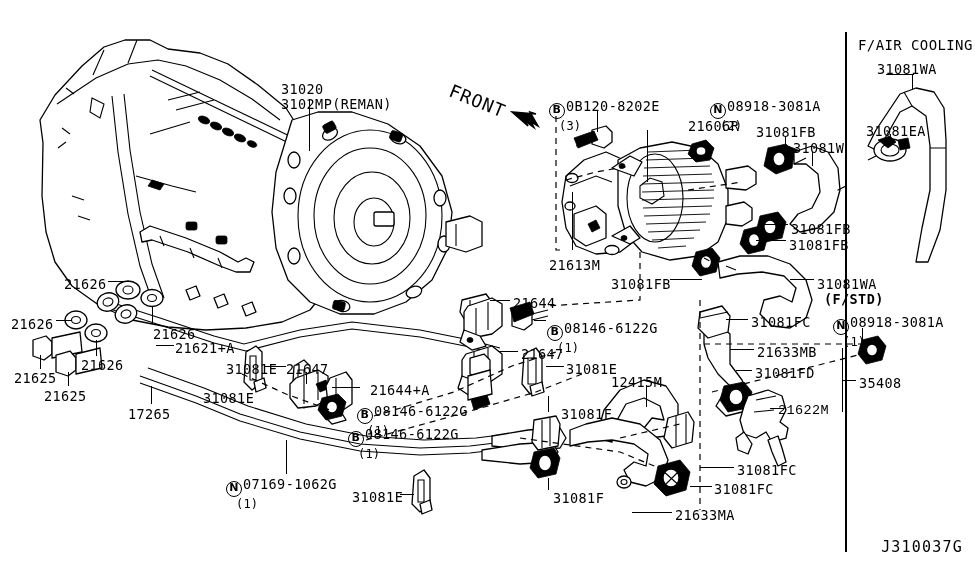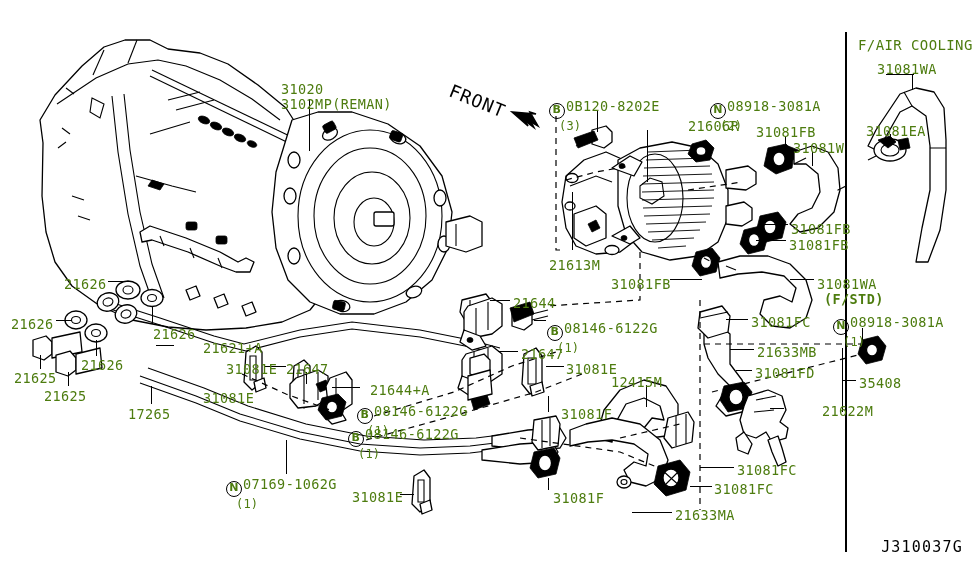--- a/index.html
+++ b/index.html
@@ -14,21 +14,21 @@
     height:566px;
     background:#fff;
     overflow:hidden;
   }
   
   .lbl{
     position:absolute;
     font-family:"DejaVu Sans Mono","Liberation Mono",monospace;
     font-size:13.5px;
     letter-spacing:0.4px;
-    color:#4d7c0f;
+    color:#000000;
     white-space:pre;
     line-height:14px;
   }
   .qty{font-size:12px;letter-spacing:0.2px;display:block;margin-left:10px;}
   
   .cbadge{
     display:inline-block;
     width:14px;height:14px;
     border:1.4px solid #000;
     border-radius:50%;
@@ -494,21 +494,21 @@
       <div class="lbl" style="left: 549px; top: 258px;"><span>21613M</span></div>
       <div class="lbl" style="left: 611px; top: 277px;"><span>31081FB</span></div>
       <div class="lbl" style="left: 817px; top: 277px;"><span>31081WA</span></div>
       <div class="lbl" style="left: 824px; top: 292px; font-weight: bold;"><span>(F/STD)</span></div>
       <div class="lbl" style="left: 64px; top: 277px;"><span>21626</span></div>
       <div class="lbl" style="left: 11px; top: 317px;"><span>21626</span></div>
       <div class="lbl" style="left: 153px; top: 327px;"><span>21626</span></div>
       <div class="lbl" style="left: 81px; top: 358px;"><span>21626</span></div>
       <div class="lbl" style="left: 14px; top: 371px;"><span>21625</span></div>
       <div class="lbl" style="left: 44px; top: 389px;"><span>21625</span></div>
-      <div class="lbl" style="left: 175px; top: 341px; margin-left: 28px;"><span>21621+A</span></div>
+      <div class="lbl" style="left: 175px; top: 341px;"><span>21621+A</span></div>
       <div class="lbl" style="left: 226px; top: 362px;"><span>31081E</span></div>
       <div class="lbl" style="left: 203px; top: 391px;"><span>31081E</span></div>
       <div class="lbl" style="left: 128px; top: 407px;"><span>17265</span></div>
       <div class="lbl" style="left: 286px; top: 362px;"><span>21647</span></div>
       <div class="lbl" style="left: 513px; top: 296px;"><span>21644</span></div>
       <div class="lbl" style="left: 547px; top: 321px;"><span class="cbadge">B</span><span>08146-6122G</span><span class="qty">(1)</span></div>
       <div class="lbl" style="left: 521px; top: 347px;"><span>21647</span></div>
       <div class="lbl" style="left: 566px; top: 362px;"><span>31081E</span></div>
       <div class="lbl" style="left: 370px; top: 383px;"><span>21644+A</span></div>
       <div class="lbl" style="left: 357px; top: 404px;"><span class="cbadge">B</span><span>08146-6122G</span><span class="qty">(1)</span></div>
@@ -516,21 +516,21 @@
       <div class="lbl" style="left: 611px; top: 375px;"><span>12415M</span></div>
       <div class="lbl" style="left: 561px; top: 407px;"><span>31081F</span></div>
       <div class="lbl" style="left: 226px; top: 477px;"><span class="cbadge">N</span><span>07169-1062G</span><span class="qty">(1)</span></div>
       <div class="lbl" style="left: 352px; top: 490px;"><span>31081E</span></div>
       <div class="lbl" style="left: 553px; top: 491px;"><span>31081F</span></div>
       <div class="lbl" style="left: 751px; top: 315px;"><span>31081FC</span></div>
       <div class="lbl" style="left: 833px; top: 315px;"><span class="cbadge">N</span><span>08918-3081A</span><span class="qty">(1)</span></div>
       <div class="lbl" style="left: 757px; top: 345px;"><span>21633MB</span></div>
       <div class="lbl" style="left: 755px; top: 366px; text-align: right;"><span>31081FD</span></div>
       <div class="lbl" style="left: 859px; top: 376px;"><span>35408</span></div>
-      <div class="lbl" style="left: 822px; top: 404px;"><span>21622M</span></div>
+      <div class="lbl" style="left: 778px; top: 404px; font-family: Liberation Mono, monospace;"><span>21622M</span></div>
       <div class="lbl" style="left: 737px; top: 463px;"><span>31081FC</span></div>
       <div class="lbl" style="left: 714px; top: 482px;"><span>31081FC</span></div>
       <div class="lbl" style="left: 675px; top: 508px;"><span>21633MA</span></div>
       <div class="lbl" style="left: 877px; top: 62px;"><span>31081WA</span></div>
       <div class="lbl" style="left: 866px; top: 124px;"><span>31081EA</span></div>
     </div>
 
 </div>
 
 </body></html>

